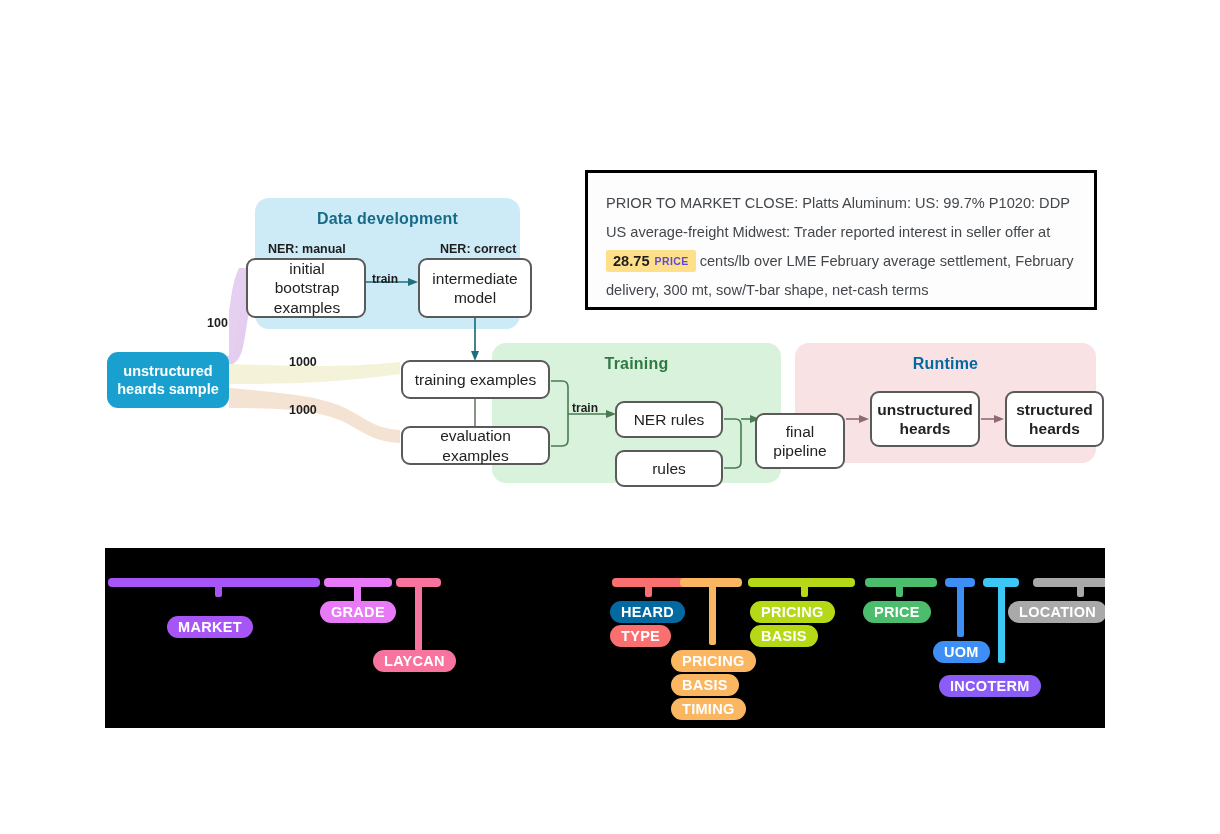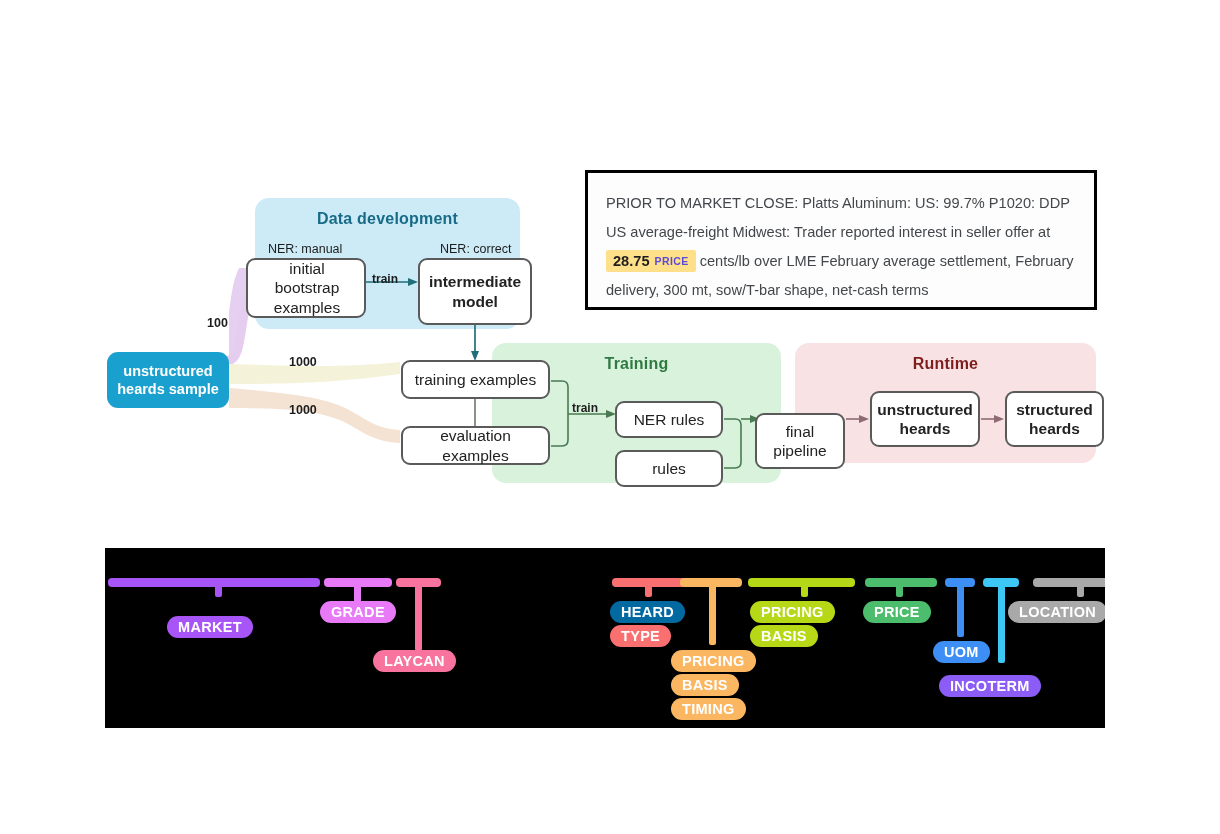--- a/index.html
+++ b/index.html
@@ -23,21 +23,21 @@
     text-align: center;
     font-weight: bold;
     font-size: 16px;
     letter-spacing: .2px;
   }
   #phase-data   { left:255px; top:198px; width:265px; height:131px; background:#cdeaf7; }
   #phase-train  { left:492px; top:343px; width:289px; height:140px; background:#d9f2dc; }
   #phase-run    { left:795px; top:343px; width:301px; height:120px; background:#f8e2e3; }
   #phase-data  .phase-title { top:12px;  color:#176b87; }
   #phase-train .phase-title { top:12px;  color:#2f7a43; }
-  #phase-run   .phase-title { top:12px;  color:#7f1d1d; }
+  #phase-run   .phase-title { top:12px;  color:#0369a1; }
 
   
   .node {
     position: absolute;
     background: #ffffff;
     border: 2px solid #5a5a5a;
     border-radius: 9px;
     display: flex;
     align-items: center;
     justify-content: center;
@@ -59,21 +59,21 @@
     font-weight: bold;
     font-size: 14.5px;
     line-height: 1.25;
     display:flex; align-items:center; justify-content:center; text-align:center;
   }
 
   
   .caption {
     position: absolute;
     font-size: 12.5px;
-    font-weight: normal;
+    font-weight: bold;
     color: #1d1d1d;
     white-space: nowrap;
   }
   .edge-label {
     position: absolute;
     font-size: 12px;
     font-weight: bold;
     color: #1d1d1d;
     white-space: nowrap;
   }
@@ -197,21 +197,21 @@
   <div class="edge-label" style="left:572px; top:401px;">train</div>
 
   <div id="node-source">
     <span>unstructured heards sample</span>
   </div>
 
   <div class="node" style="left:246px; top:258px; width:120px; height:60px;padding-left:8px;">
     <span>initial bootstrap examples</span>
   </div>
 
-  <div class="node" style="left:418px; top:258px; width:114px; height:67px;font-weight:bold;">
+  <div class="node" style="left:418px; top:258px; width:114px; height:60px;">
     <span>intermediate model</span>
   </div>
 
   <div class="node" style="left:401px; top:360px; width:149px; height:39px;">
     <span>training examples</span>
   </div>
 
   <div class="node" style="left:401px; top:426px; width:149px; height:39px;">
     <span>evaluation examples</span>
   </div>

